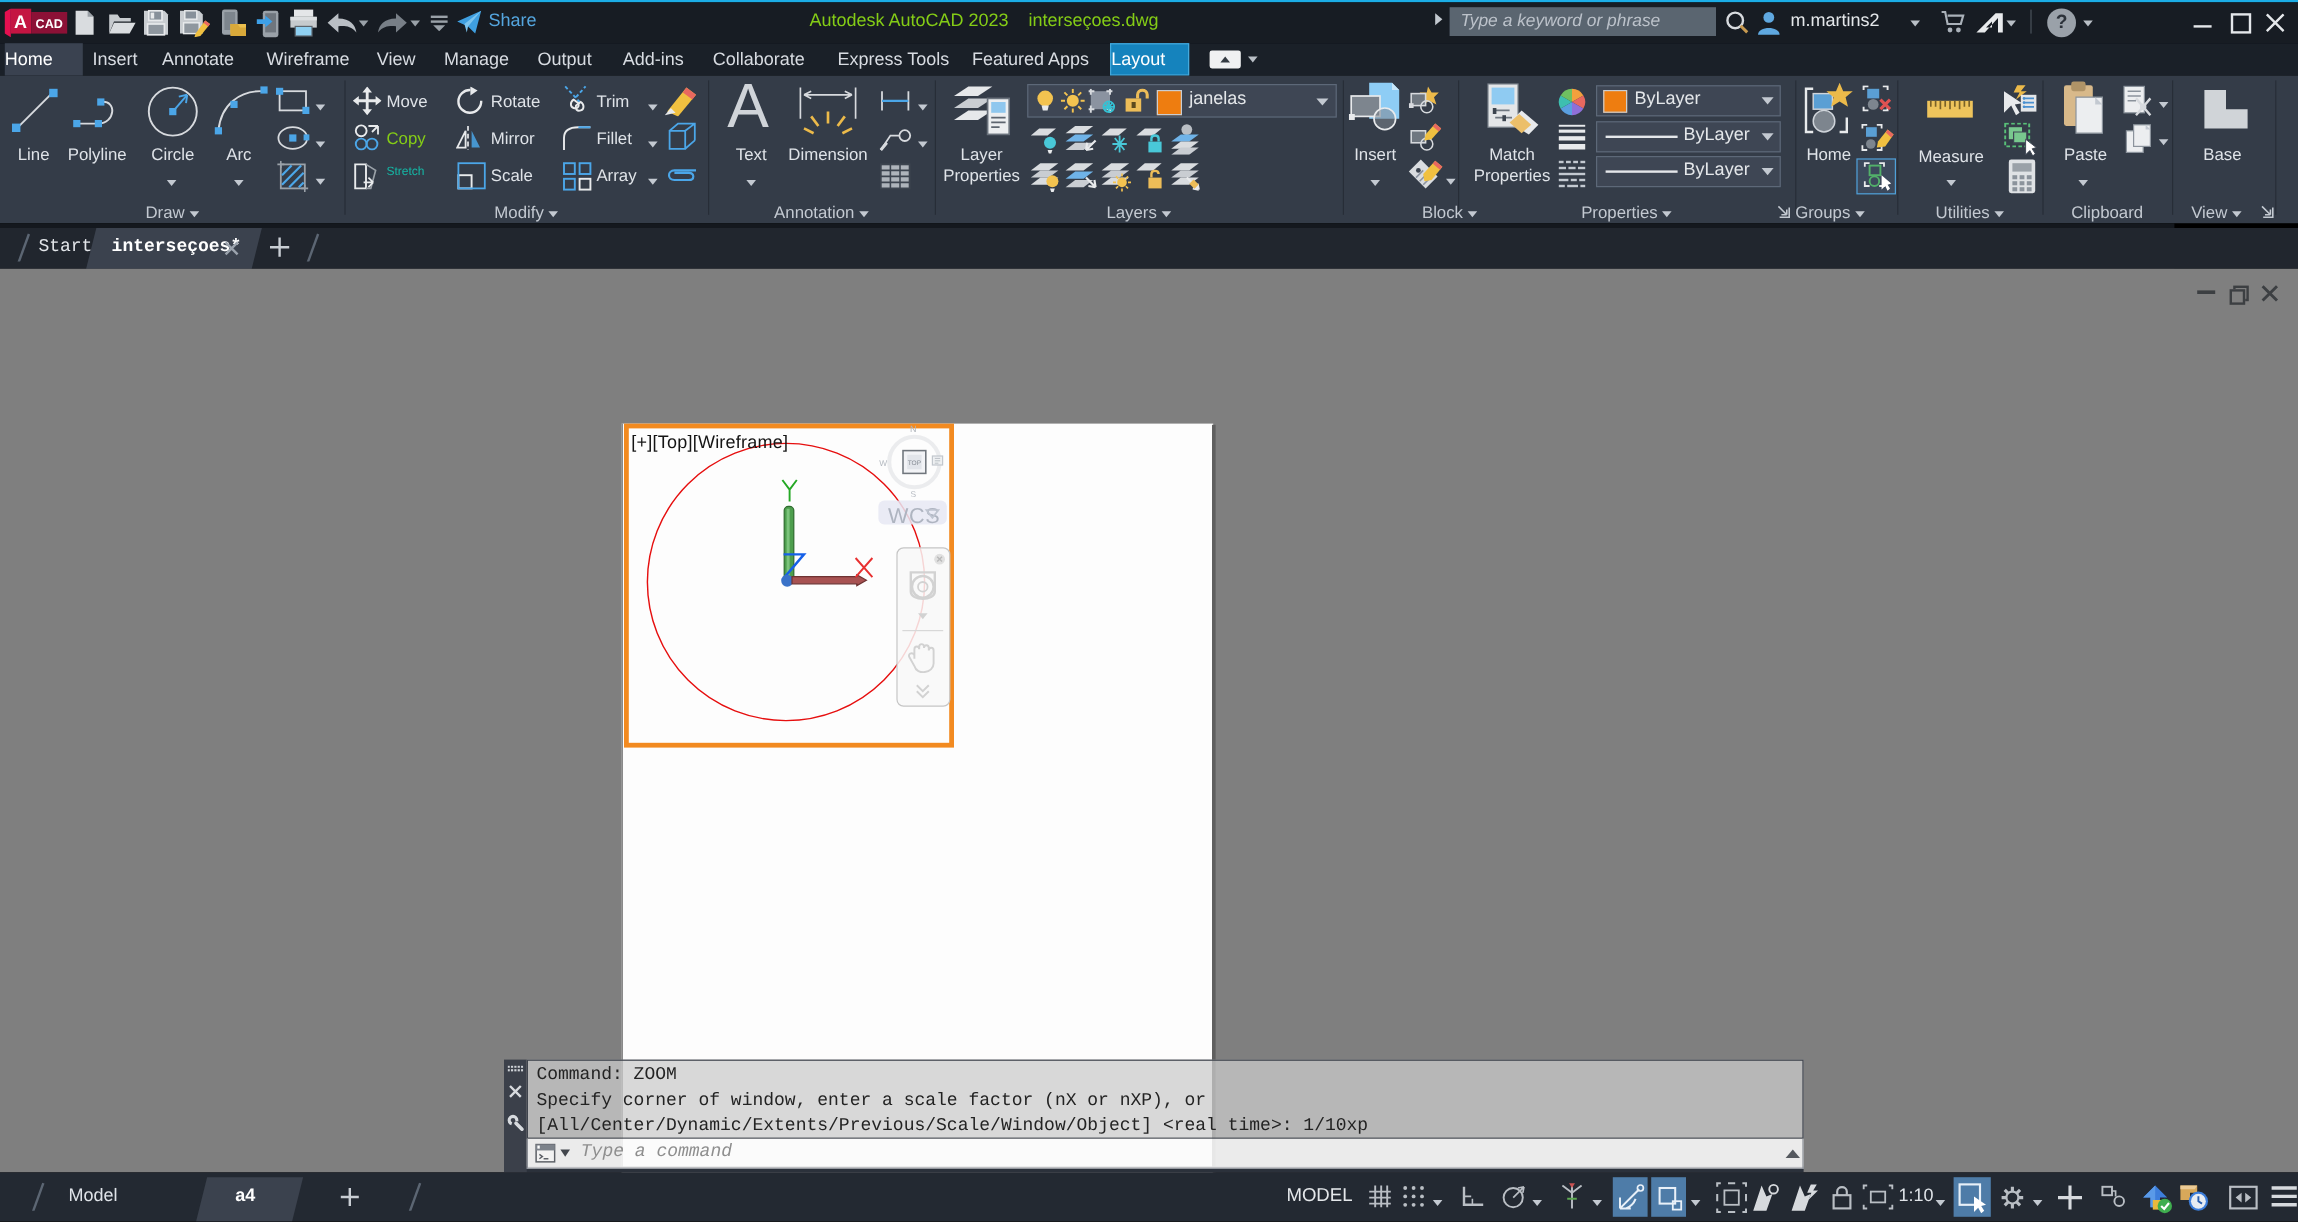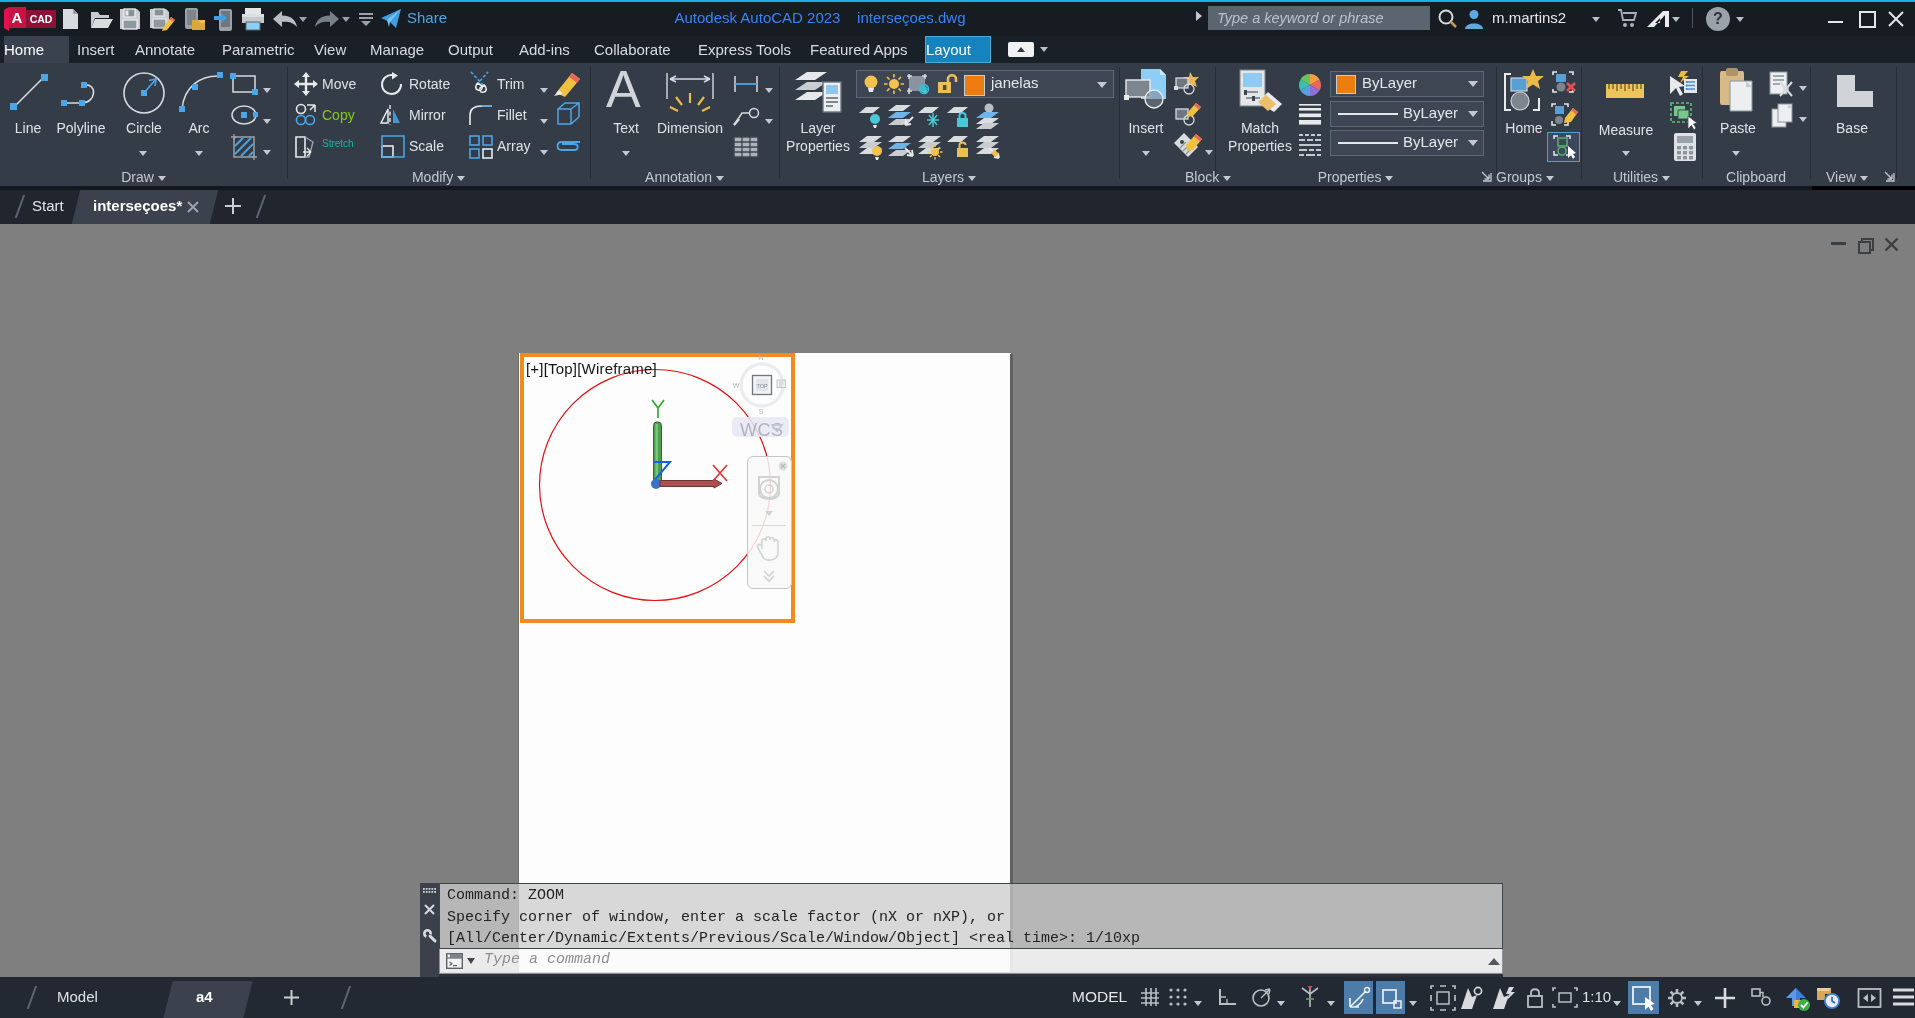--- a/index.html
+++ b/index.html
@@ -4,21 +4,21 @@
 <style>
   html,body{margin:0;padding:0;background:#000;}
   #root{position:relative;width:1915px;height:1018px;overflow:hidden;
         font-family:"Liberation Sans",sans-serif;-webkit-font-smoothing:antialiased;}
   .abs{position:absolute;}
   
   #topline{left:0;top:0;width:1915px;height:2px;}
   #titlebar{left:0;top:2px;width:1915px;height:34px;background:#171c23;}
   #tabrow{left:0;top:36px;width:1915px;height:27px;background:#1a2028;}
   #ribbon{left:0;top:63px;width:1915px;height:123px;background:#343c48;}
-  #filetabs{left:0;top:186px;width:1812px;height:38px;background:#14181e;}
+  #filetabs{left:0;top:186px;width:1812px;height:38px;background:#14181e;font-family:Liberation Mono, monospace;}
   #canvas{left:0;top:224px;width:1915px;height:753px;background:#7f7f7f;}
   #statusbar{left:0;top:977px;width:1915px;height:41px;background:#232932;}
   .rtab{position:absolute;top:0;height:27px;line-height:27px;color:#d8dce2;font-size:15px;text-align:left;}
   .sep{position:absolute;top:4px;width:1px;height:112px;background:#272d37;}
   .biglabel{position:absolute;font-size:14px;color:#dfe3e8;text-align:center;}
   .caret{display:inline-block;width:0;height:0;border-left:4px solid transparent;border-right:4px solid transparent;border-top:5px solid #c3c9d1;vertical-align:middle;}
   .ftab{position:absolute;color:#e2e5e9;font-size:15px;}
 </style>
 </head>
 <body>
@@ -97,21 +97,21 @@
       <rect x="2" y="5" width="14" height="2" fill="#9aa1a8"></rect>
       <path d="M4 9 L14 9 L9 14 Z" fill="#9aa1a8"></path>
     </svg>
 
     <svg class="abs" style="left:380px;top:6px" width="22" height="22" viewBox="0 0 22 22">
       <path d="M1 10 L21 1 L16 20 L10 14 Z" fill="#3f9fe0"></path>
       <path d="M21 1 L10 14 L9 19 L7 12 Z" fill="#7cc4ee"></path>
     </svg>
     <div class="abs" style="left:407px;top:7px;font-size:15px;color:#54a5de">Share</div>
 
-    <div class="abs" style="left:560px;top:7px;width:520px;text-align:center;font-size:15px;color:#3b82f6">Autodesk AutoCAD 2023&nbsp;&nbsp;&nbsp;&nbsp;interseçoes.dwg</div>
+    <div class="abs" style="left:560px;top:7px;width:520px;text-align:center;font-size:15px;color:#84cc16">Autodesk AutoCAD 2023&nbsp;&nbsp;&nbsp;&nbsp;interseçoes.dwg</div>
 
     <div class="abs" style="left:1196px;top:9px;width:0;height:0;border-top:5px solid transparent;border-bottom:5px solid transparent;border-left:6px solid #c3c9d0"></div>
     <div class="abs" style="left:1208px;top:4px;width:222px;height:24px;background:#5a6570;color:#bcc2ca;font-size:14.5px;font-style:italic;line-height:24px;padding-left:9px;box-sizing:border-box">Type a keyword or phrase</div>
     <svg class="abs" style="left:1437px;top:6px" width="22" height="22" viewBox="0 0 22 22">
       <circle cx="9" cy="9" r="6.5" fill="none" stroke="#d7dade" stroke-width="2"></circle>
       <path d="M13.5 13.5 L19 19" stroke="#c89a50" stroke-width="2.5"></path>
     </svg>
 
     <svg class="abs" style="left:1463px;top:6px" width="22" height="22" viewBox="0 0 22 22">
       <circle cx="11" cy="6.5" r="4.5" fill="#5fa8e0"></circle>
@@ -138,21 +138,21 @@
     <div class="abs" style="left:1828px;top:19px;width:15px;height:2px;background:#e4e7ea"></div>
     <div class="abs" style="left:1859px;top:9px;width:13px;height:13px;border:2px solid #e4e7ea"></div>
     <svg class="abs" style="left:1888px;top:9px" width="16" height="16" viewBox="0 0 16 16">
       <path d="M1 1 L15 15 M15 1 L1 15" stroke="#e4e7ea" stroke-width="2"></path>
     </svg>
   </div>
   <div class="abs" id="tabrow">
     <div class="rtab" style="left:4px;width:65px;background:#3a4250;color:#fff">Home</div>
     <div class="rtab" style="left:77px;width:44px;">Insert</div>
     <div class="rtab" style="left:135px;width:74px;">Annotate</div>
-    <div class="rtab" style="left:222px;width:80px;">Parametric</div>
+    <div class="rtab" style="left:222px;width:80px;">Wireframe</div>
     <div class="rtab" style="left:314px;width:44px;">View</div>
     <div class="rtab" style="left:370px;width:66px;">Manage</div>
     <div class="rtab" style="left:448px;width:58px;">Output</div>
     <div class="rtab" style="left:519px;width:62px;">Add-ins</div>
     <div class="rtab" style="left:594px;width:92px;">Collaborate</div>
     <div class="rtab" style="left:698px;width:100px;">Express Tools</div>
     <div class="rtab" style="left:810px;width:110px;">Featured Apps</div>
     <div class="rtab" style="left:925px;width:66px;background:#1583bd;border:1px solid #45aadc;box-sizing:border-box;color:#fff;line-height:25px">Layout</div>
     <div class="abs" style="left:1008px;top:6px;width:26px;height:15px;background:#f0f1f2;border-radius:2px">
       <div class="abs" style="left:9px;top:5px;width:0;height:0;border-left:4px solid transparent;border-right:4px solid transparent;border-bottom:5px solid #333a42"></div>

